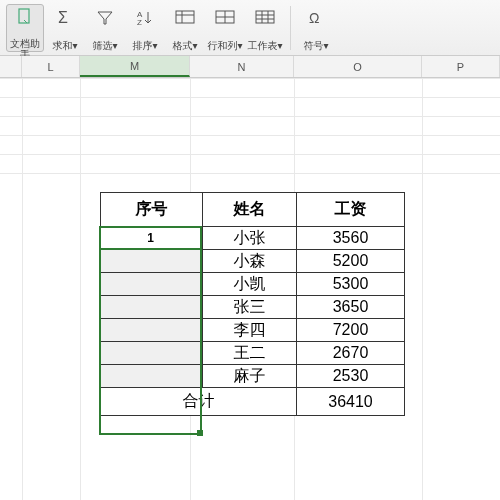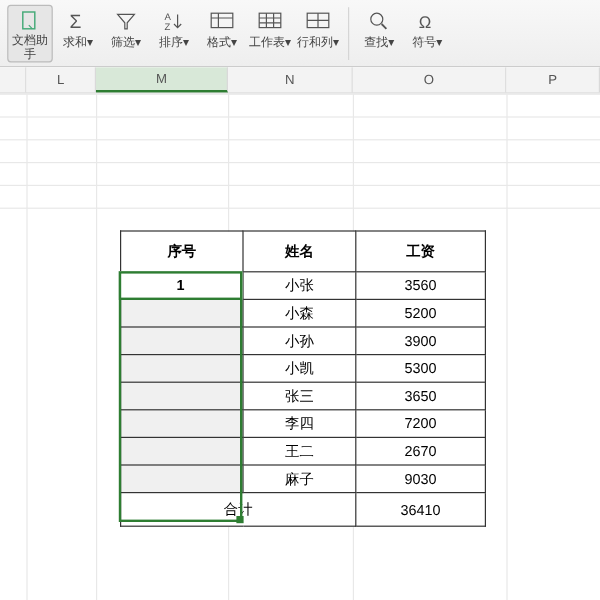--- a/index.html
+++ b/index.html
@@ -18,21 +18,21 @@
   display: flex; flex-direction: column; align-items: center;
   justify-content: flex-start;
   width: 38px; height: 48px;
   border: 1px solid transparent;
   border-radius: 3px;
   cursor: pointer;
   padding-top: 3px;
 }
 .tool-btn.active { background: #e6e6e6; border-color: #bbb; }
 .tool-icon { width: 22px; height: 20px; display: flex; align-items: center; justify-content: center; }
-.tool-label { font-size: 10px; color: #444; margin-top: 2px; text-align: center; line-height: 11px; }
+.tool-label { font-size: 10px; color: #444; margin-top: 12px; text-align: center; line-height: 11px; }
 .vsep { width: 1px; height: 44px; background: #d5d5d5; margin: 2px 4px; }
 
 .sheet {
   position: relative;
   width: 500px;
   height: 444px;
   overflow: hidden;
   background: #fff;
 }
 .col-headers {
@@ -61,21 +61,21 @@
 
 .data-table {
   position: absolute;
   left: 100px; top: 114px;
   border-collapse: collapse;
 }
 .data-table th, .data-table td {
   border: 1px solid #333;
   height: 23px;
   text-align: center;
-  font-size: 12px;
+  font-size: 16px;
   background: #fff;
   padding: 0;
 }
 .data-table th { height: 34px; font-weight: bold; }
 .data-table .num-col { width: 102px; }
 .data-table .name-col { width: 94px; }
 .data-table .sal-col { width: 108px; text-align: center; }
 .seq-cell { background: #f0f0f0 !important; }
 .total-row td { height: 28px; margin-left: 40px; }
 
@@ -144,48 +144,39 @@
           <line x1="1" y1="6" x2="19" y2="6" stroke="#555"></line>
           <line x1="7" y1="2" x2="7" y2="14" stroke="#555"></line>
         </svg>
       </span>
     <span class="tool-label"><span>格式</span>▾</span>
   </div>
   <div class="tool-btn">
     <span class="tool-icon">
         <svg width="20" height="18">
           <rect x="1" y="2" width="18" height="12" fill="none" stroke="#555"></rect>
+          <line x1="1" y1="8" x2="19" y2="8" stroke="#555"></line>
+          <line x1="10" y1="2" x2="10" y2="14" stroke="#555"></line>
+        </svg>
+      </span>
+    <span class="tool-label"><span>行和列</span>▾</span>
+  </div>
+  <div class="tool-btn">
+    <span class="tool-icon">
+        <svg width="20" height="18">
+          <rect x="1" y="2" width="18" height="12" fill="none" stroke="#555"></rect>
           <line x1="1" y1="6" x2="19" y2="6" stroke="#555"></line>
           <line x1="1" y1="10" x2="19" y2="10" stroke="#555"></line>
           <line x1="7" y1="2" x2="7" y2="14" stroke="#555"></line>
           <line x1="13" y1="2" x2="13" y2="14" stroke="#555"></line>
         </svg>
       </span>
     <span class="tool-label"><span>工作表</span>▾</span>
   </div>
-  <div class="tool-btn">
-    <span class="tool-icon">
-        <svg width="20" height="18">
-          <rect x="1" y="2" width="18" height="12" fill="none" stroke="#555"></rect>
-          <line x1="1" y1="8" x2="19" y2="8" stroke="#555"></line>
-          <line x1="10" y1="2" x2="10" y2="14" stroke="#555"></line>
-        </svg>
-      </span>
-    <span class="tool-label"><span>行和列</span>▾</span>
-  </div>
   <div class="vsep"></div>
-  <div class="tool-btn">
-    <span class="tool-icon">
-        <svg width="18" height="18">
-          <circle cx="7" cy="7" r="5" fill="none" stroke="#555"></circle>
-          <line x1="11" y1="11" x2="15" y2="15" stroke="#555" stroke-width="1.5"></line>
-        </svg>
-      </span>
-    <span class="tool-label"><span>查找</span>▾</span>
-  </div>
   <div class="tool-btn">
     <span class="tool-icon">
         <svg width="18" height="18">
           <text x="2" y="14" font-size="14" fill="#555">Ω</text>
         </svg>
       </span>
     <span class="tool-label"><span>符号</span>▾</span>
   </div>
 </div>
 
@@ -227,25 +218,20 @@
             <td class="name-col">小张</td>
             <td class="sal-col">3560</td>
           </tr>
           <tr>
             <td class="num-col seq-cell"></td>
             <td class="name-col">小森</td>
             <td class="sal-col">5200</td>
           </tr>
           <tr>
             <td class="num-col seq-cell"></td>
-            <td class="name-col">小孙</td>
-            <td class="sal-col">3900</td>
-          </tr>
-          <tr>
-            <td class="num-col seq-cell"></td>
             <td class="name-col">小凯</td>
             <td class="sal-col">5300</td>
           </tr>
           <tr>
             <td class="num-col seq-cell"></td>
             <td class="name-col">张三</td>
             <td class="sal-col">3650</td>
           </tr>
           <tr>
             <td class="num-col seq-cell"></td>
@@ -253,21 +239,21 @@
             <td class="sal-col">7200</td>
           </tr>
           <tr>
             <td class="num-col seq-cell"></td>
             <td class="name-col">王二</td>
             <td class="sal-col">2670</td>
           </tr>
           <tr>
             <td class="num-col seq-cell"></td>
             <td class="name-col">麻子</td>
-            <td class="sal-col">9030</td>
+            <td class="sal-col">2530</td>
           </tr>
         </tbody>
       <tbody>
           <tr class="total-row">
         <td colspan="2">合计</td>
         <td>36410</td>
       </tr>
     </tbody>
       </table>
 

